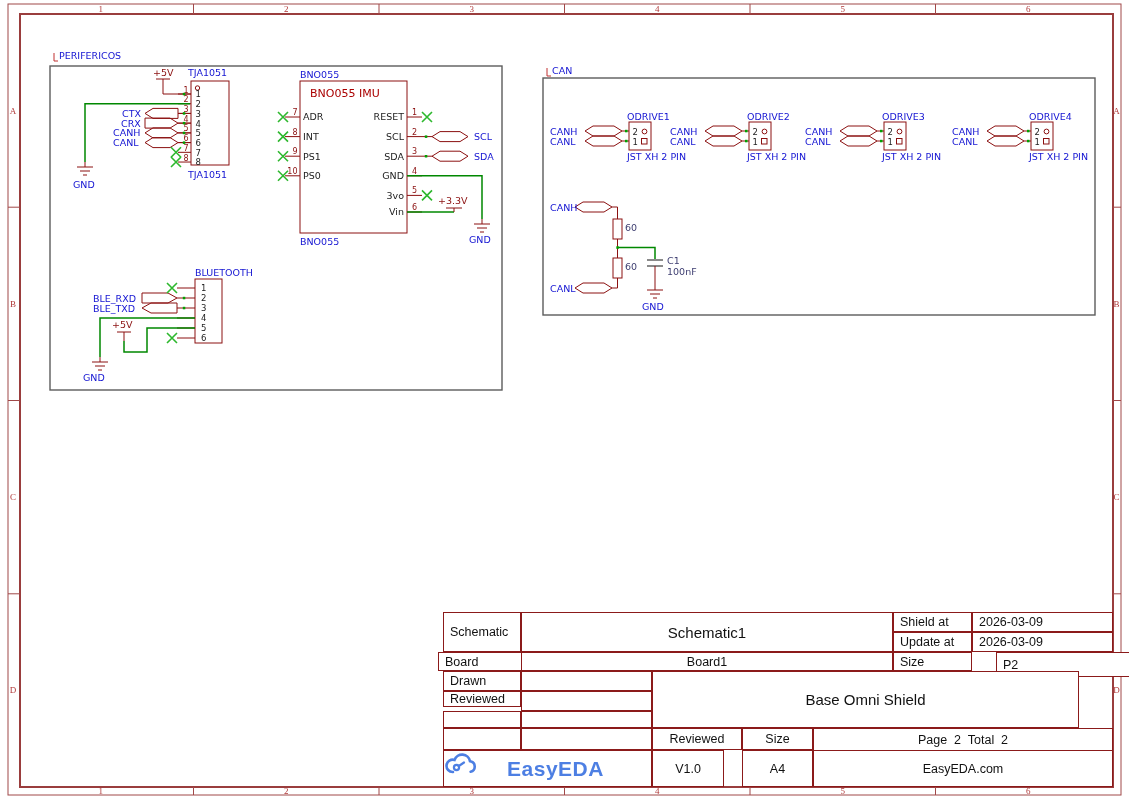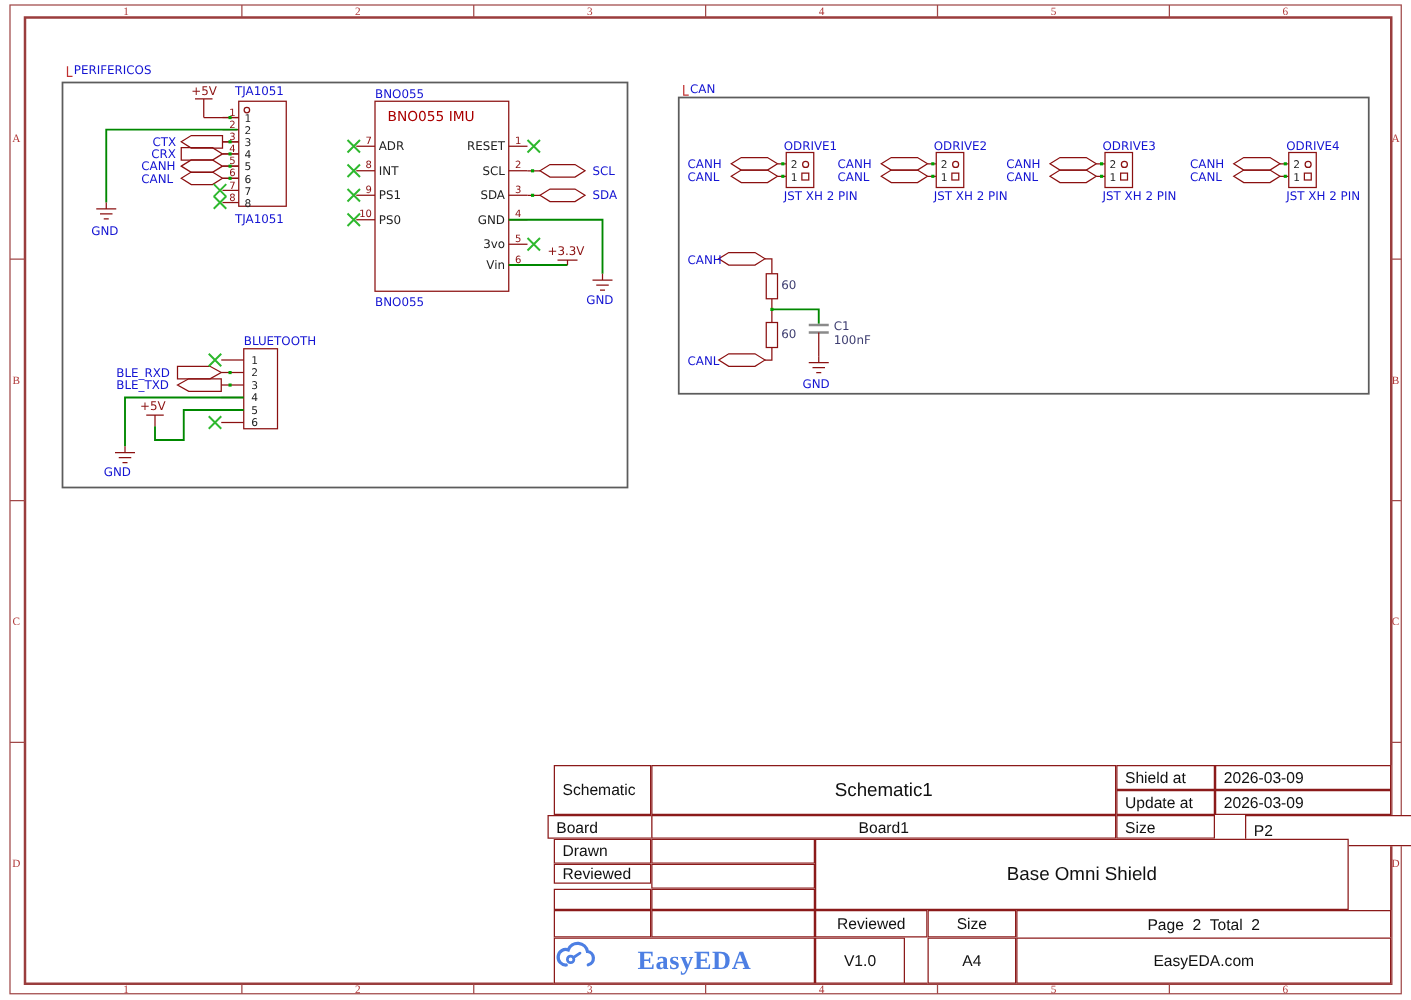--- a/index.html
+++ b/index.html
@@ -16,21 +16,21 @@
   .dark{fill:#222;}
   .navy{fill:#3d3d70;}
   .ruler{font-family:"Liberation Serif",serif;font-size:9px;fill:#b03939;}
   
   #titleblock .cell{position:absolute;border:1px solid #8b1a1a;box-sizing:border-box;
       display:flex;align-items:center;font-size:12.5px;color:#111;padding-left:6px;background:#fff;}
   #titleblock .center{justify-content:center;padding-left:0;text-align:center;}
   #titleblock .big{font-size:15px;}
   #titleblock .pre{white-space:pre;}
   .brandtxt{font-size:21px;font-weight:700;color:#4d7fe3;letter-spacing:0.5px;
-      font-family:Liberation Serif, serif;margin-left:16px;}
+      font-family:Liberation Sans, sans-serif;margin-left:16px;}
 </style>
 </head>
 <body>
 
 <div id="page">
 
 <svg id="sch" width="1129" height="800" viewBox="0 0 1129 800">
 
   <g id="g-frame" stroke="#a04848" fill="none" stroke-width="1">
     <rect x="8" y="4" width="1113" height="791"></rect>

